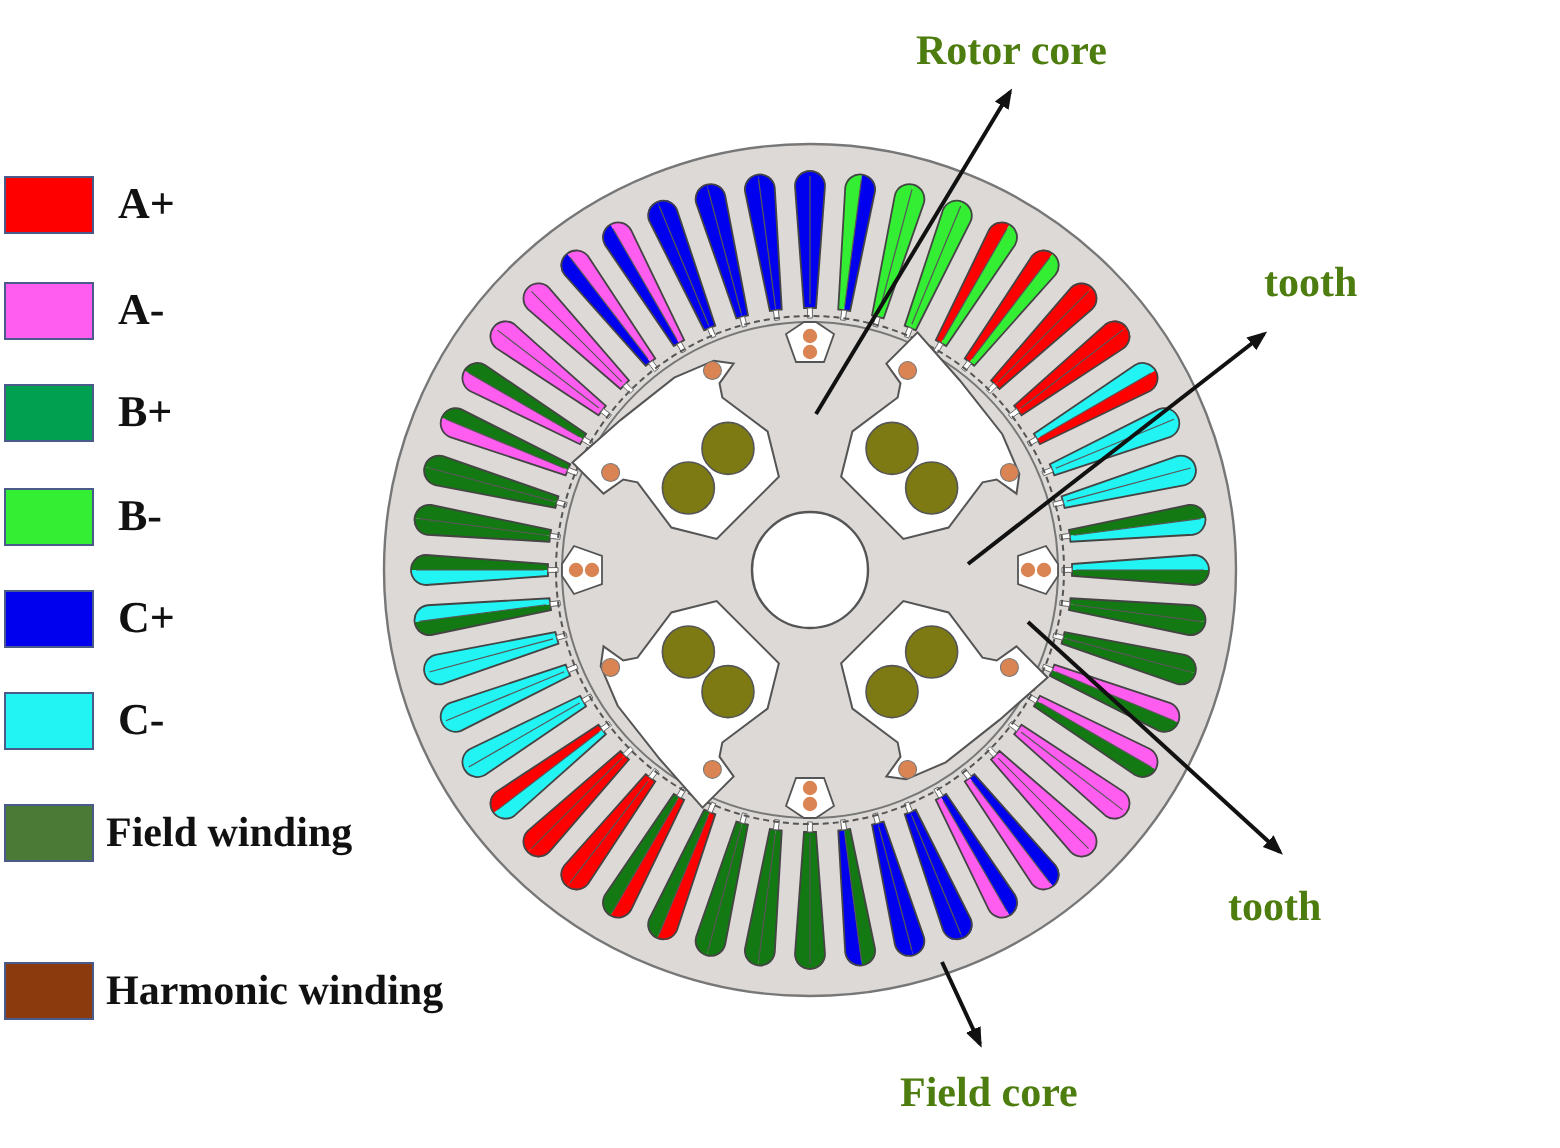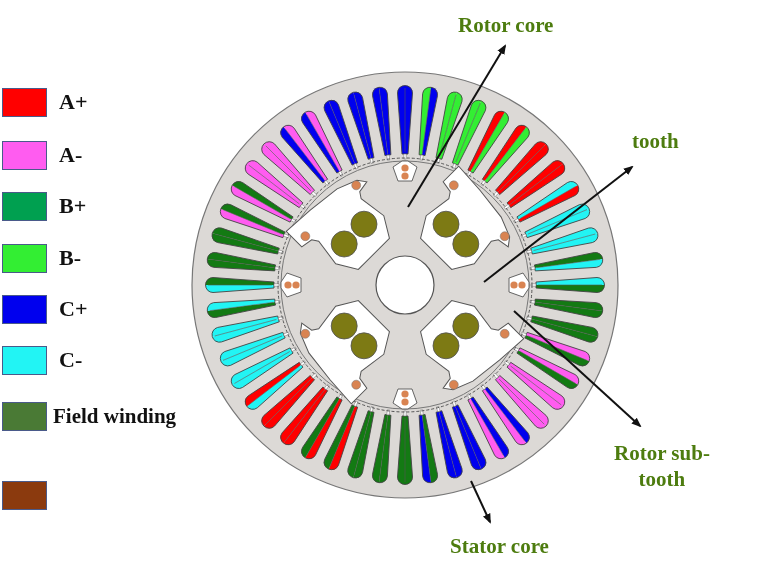--- a/index.html
+++ b/index.html
@@ -39,20 +39,21 @@
     <div class="legend-item" style="top: 343px;">
       <div class="swatch" style="background: rgb(34, 244, 244);"></div>
       <span class="legend-label">C-</span>
     </div>
     <div class="legend-item" style="top: 399px; text-align: center;">
       <div class="swatch" style="background: rgb(74, 122, 53);"></div>
       <span class="legend-label long">Field winding</span>
     </div>
     <div class="legend-item" style="top: 478px;">
       <div class="swatch" style="background: rgb(139, 58, 14);"></div>
+      <span class="legend-label long">Harmonic winding</span>
     </div>
   </div>
 
 <svg id="diagram" width="780" height="574" viewBox="0 0 780 574">
   <defs>
     <marker id="arrowhead" markerWidth="10" markerHeight="10" refX="8" refY="5" orient="auto" markerUnits="userSpaceOnUse">
       <path d="M0,1 L10,5 L0,9 Z" fill="#111"></path>
     </marker>
   </defs>
   <circle id="stator-core" cx="405" cy="285" r="213" stroke="#777" stroke-width="1.2" fill="#dcd9d6"></circle>
@@ -453,16 +454,15 @@
     <line x1="514" y1="311" x2="640" y2="426" stroke="#111" stroke-width="2" marker-end="url(#arrowhead)"></line>
     <line x1="471" y1="481" x2="490" y2="522" stroke="#111" stroke-width="2" marker-end="url(#arrowhead)"></line>
   </g>
 </svg>
 
 <div class="callout" style="left:458px; top:12px;">Rotor core</div>
 <div class="callout" style="left:632px; top:128px;">
   <div>tooth</div>
 </div>
 <div class="callout" style="left:614px; top:440px;">
-  <div>Rotor sub-</div>
   <div>tooth</div>
 </div>
-<div class="callout" style="left:450px; top:533px;">Stator core</div>
+<div class="callout" style="left:450px; top:533px;">Field core</div>
 
 </body></html>

